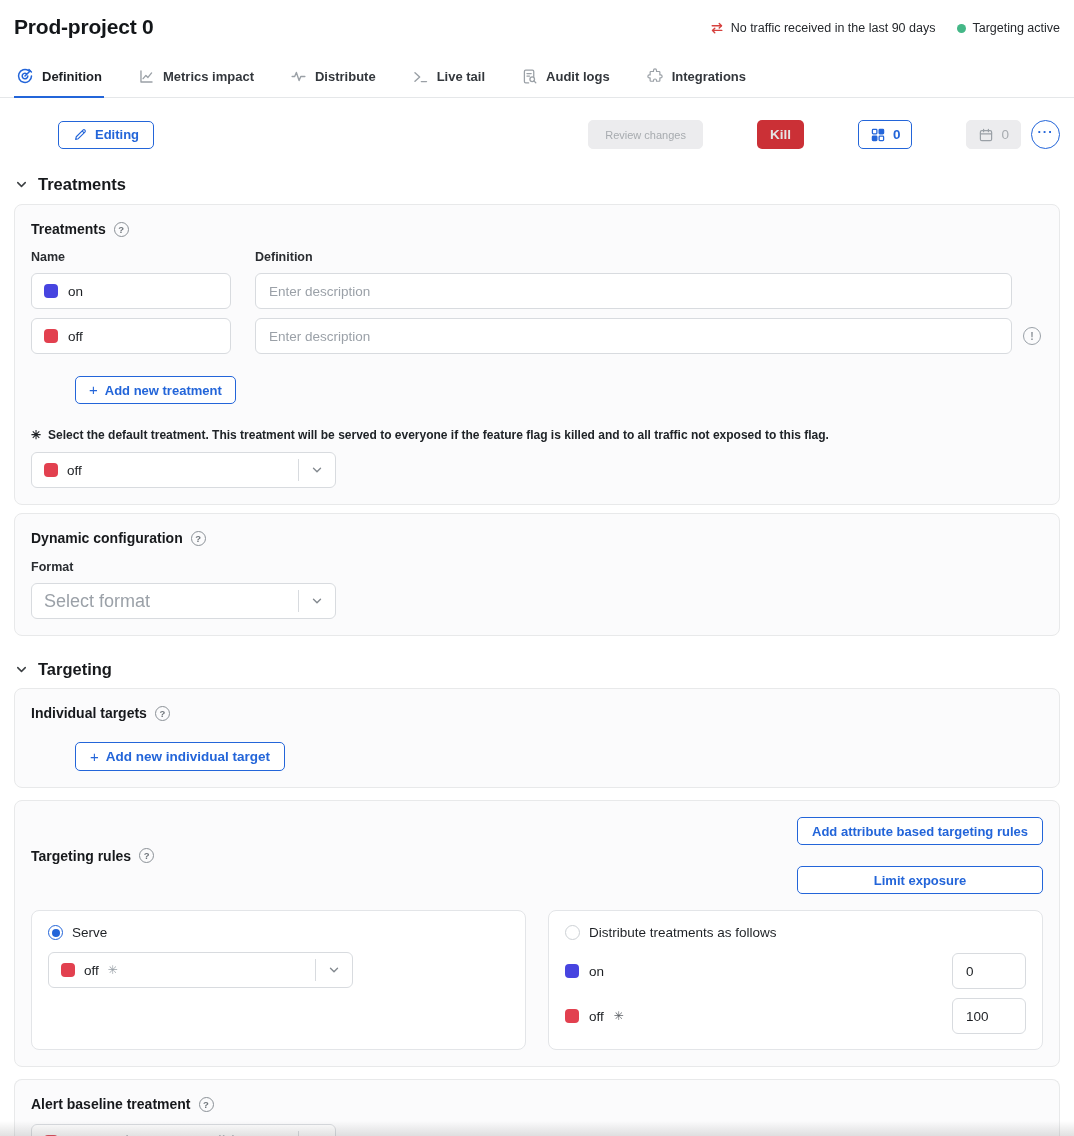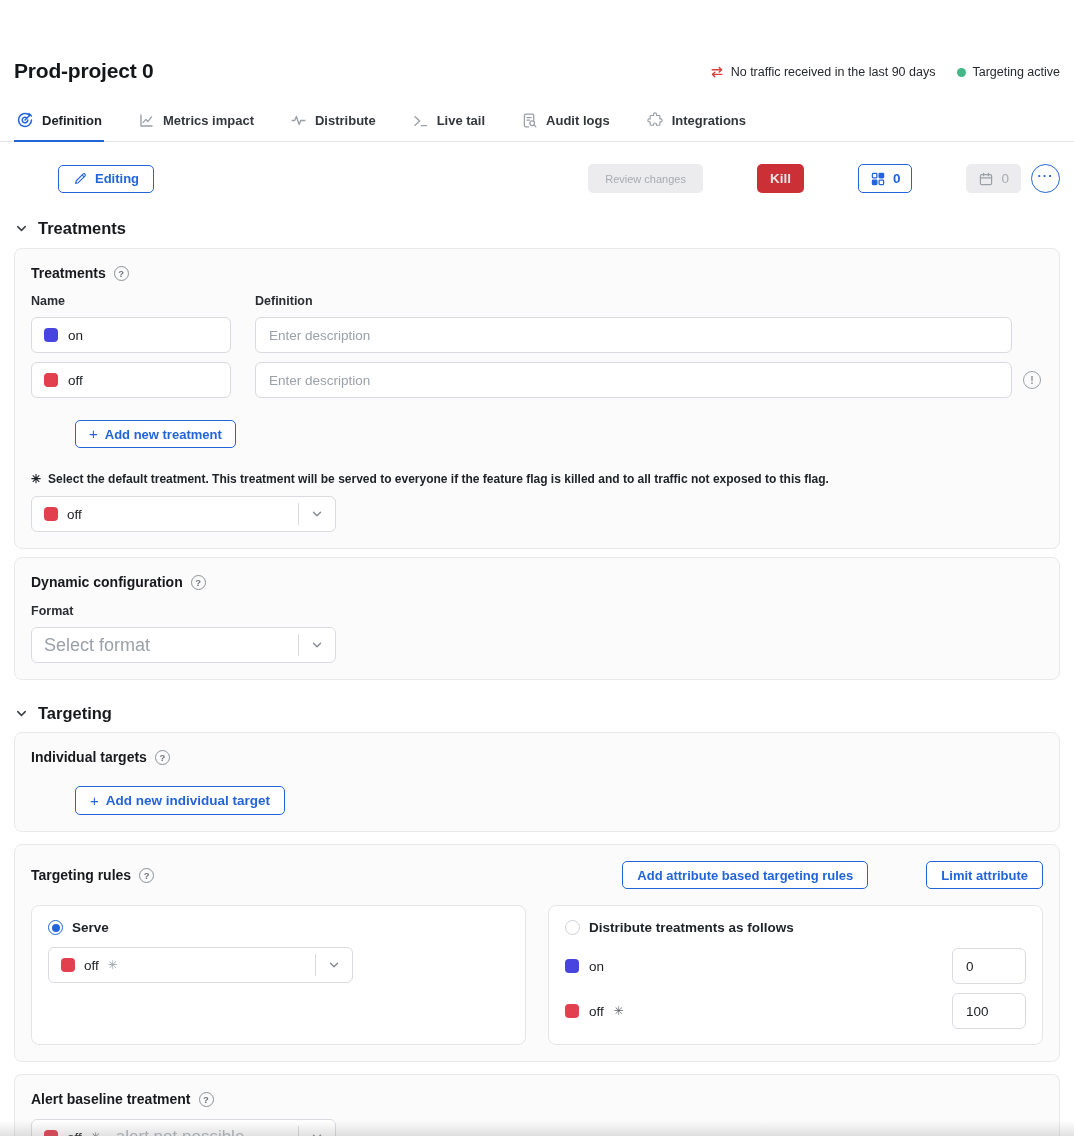--- a/index.html
+++ b/index.html
@@ -1,21 +1,21 @@
 <!DOCTYPE html>
 <html><head>
 <meta charset="utf-8">
 <style>
   * { box-sizing: border-box; margin: 0; padding: 0; }
   html,body { background:#fff; }
   body { font-family:"Liberation Sans", sans-serif; color:#1c1f23; }
   .page { position:relative; width:1074px; height:1136px; background:#fff; overflow:hidden; }
 
   
-  .header { display:flex; justify-content:space-between; align-items:flex-start; padding:15px 14px 0 14px;margin-top:44px; }
+  .header { display:flex; justify-content:space-between; align-items:flex-start; padding:15px 14px 0 14px; }
   .page-title { font-size:21px; font-weight:700; letter-spacing:-0.2px; color:#131619; }
   .status-group { display:flex; align-items:center; gap:22px; margin-top:5px; }
   .status-item { display:flex; align-items:center; gap:6px; font-size:12.5px; color:#26292d; }
   .dot { width:9px; height:9px; border-radius:50%; display:inline-block; }
 
   
   .tabs { display:flex; gap:32px; padding:0 14px; margin-top:22px; border-bottom:1px solid #e5e7e9; }
   .tab { display:flex; align-items:center; gap:8px; padding:6px 2px 11px 2px; font-size:13px; font-weight:700; color:#33373c; cursor:pointer; border-bottom:2px solid transparent; margin-bottom:-1px; }
   .tab.active { border-bottom-color:#2365d9; color:#1c1f23; }
   .tab svg { display:block; }
@@ -68,25 +68,25 @@
   .placeholder { color:#9ba1a8; font-size:18px; }
   .hint-text { color:#b3b8be; font-size:17px; margin-left:6px; }
 
   .format-label { font-size:12.5px; font-weight:700; color:#2a2d31; margin-top:14px; }
   .dyn-select { margin-top:9px; }
 
   .btn-add-target { height:29px; padding:0 14px; margin-top:21px; font-size:13.5px; }
 
   
   .tr-header { display:flex; justify-content:space-between; align-items:center; }
-  .tr-buttons { display:flex; gap:14px; }
+  .tr-buttons { display:flex; gap:21px;flex-direction:column; }
   .btn-attr, .btn-limit { height:28px; padding:0 14px; font-size:13px; background:#fff; }
   .panels { display:flex; gap:22px; margin-top:16px; }
   .panel { flex:1; background:#fff; border:1px solid #e3e5e8; border-radius:8px; padding:14px 16px; height:140px; }
-  .radio-row { display:flex; align-items:center; gap:9px; font-size:13.5px; font-weight:700; color:#1e2125; }
+  .radio-row { display:flex; align-items:center; gap:9px; font-size:13.5px; font-weight:400; color:#1e2125; }
   .radio { width:15px; height:15px; border-radius:50%; flex:none; position:relative; background:#fff; }
   .radio.checked { border:1.5px solid #2365d9; }
   .radio.checked::after { content:""; position:absolute; left:2.5px; top:2.5px; width:8px; height:8px; border-radius:50%; background:#2365d9; }
   .radio.unchecked { border:1.5px solid #cdd1d5; }
   .serve-select { margin-top:12px; }
   .dist-row { display:flex; align-items:center; justify-content:space-between; margin-top:9px; }
   .dist-left { display:flex; align-items:center; gap:10px; font-size:13.5px; color:#1c1f23; }
   .pct-input { width:74px; height:36px; border:1px solid #d8dbdf; border-radius:6px; background:#fff; padding:0 13px; font-family:inherit; font-size:13.5px; color:#1c1f23; outline:none; }
   .dist-row.first { margin-top:13px; }
 
@@ -302,21 +302,21 @@
   </div>
 
   <div class="card" style="margin-top:12px;">
     <div class="tr-header">
       <div class="card-title-row">
         <span class="card-title">Targeting rules</span>
         <span class="help">?</span>
       </div>
       <div class="tr-buttons">
         <button class="btn btn-outline btn-attr">Add attribute based targeting rules</button>
-        <button class="btn btn-outline btn-limit">Limit attribute</button>
+        <button class="btn btn-outline btn-limit">Limit exposure</button>
       </div>
     </div>
 
     <div class="panels">
 
       <div class="panel">
         <div class="radio-row">
           <span class="radio checked"></span>
           <span>Serve</span>
         </div>

